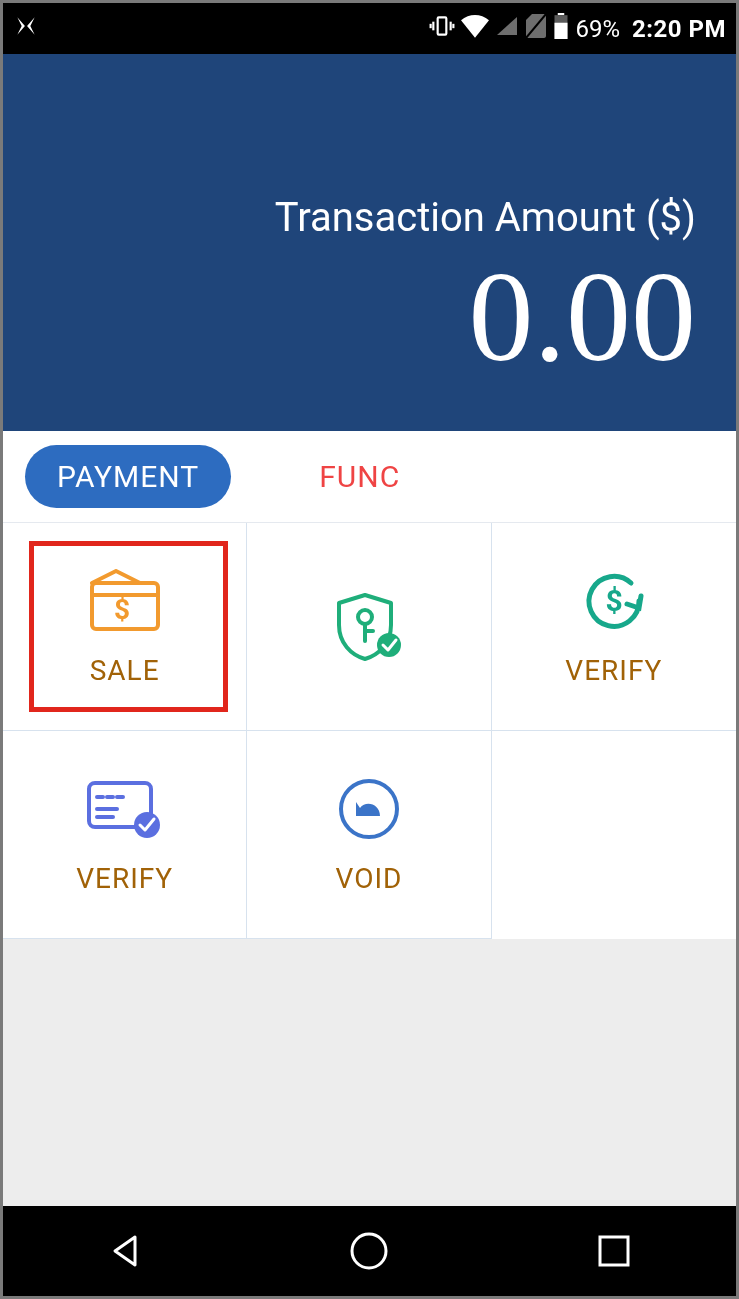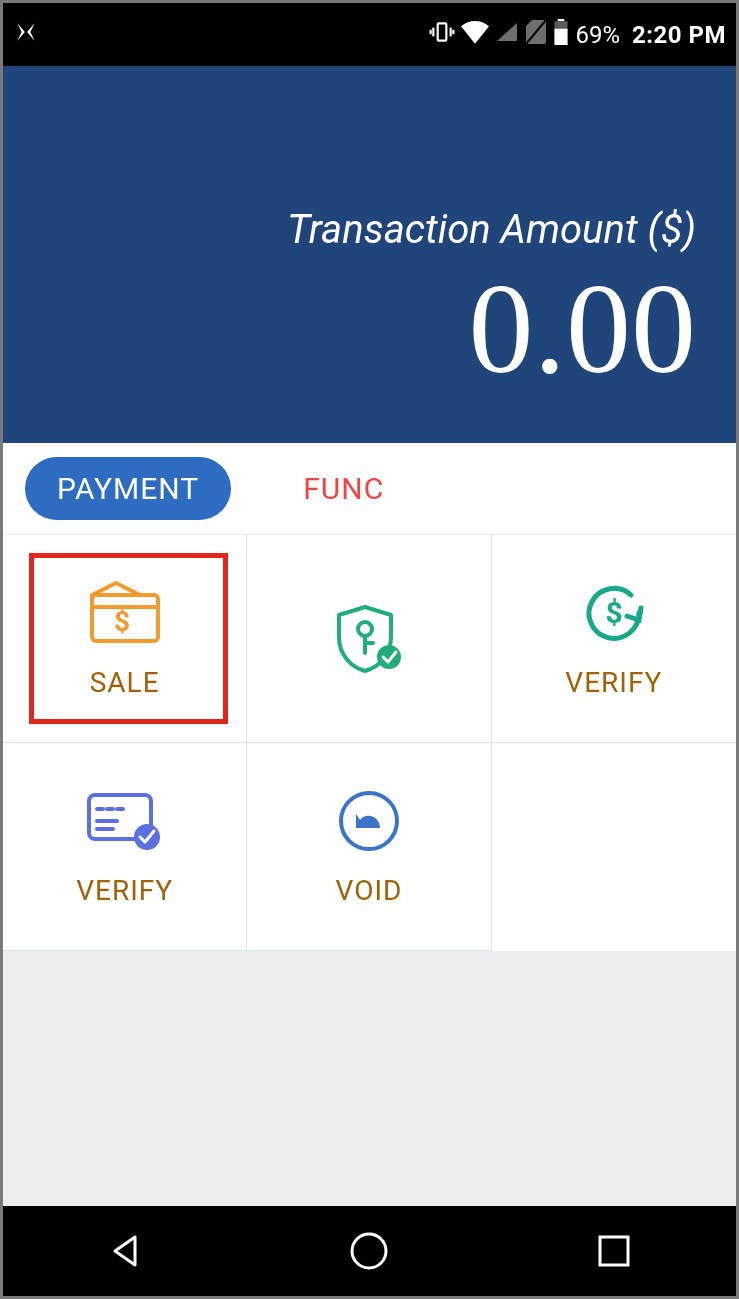--- a/index.html
+++ b/index.html
@@ -1,21 +1,21 @@
 <!DOCTYPE html>
 <html><head>
 <meta charset="utf-8">
 <style>
   * { box-sizing: border-box; margin: 0; padding: 0; }
   html, body { width: 739px; height: 1299px; font-family: -apple-system, Roboto, Arial, sans-serif; background: #fff; }
   body { border: 3px solid #7a7a7a; display: flex; flex-direction: column; }
 
   
   .statusbar {
-    height: 63px;
+    height: 51px;
     background: #000;
     color: #fff;
     display: flex;
     align-items: center;
     padding: 0 10px;
     font-size: 24px;
   }
   .statusbar .left { flex: 0 0 auto; display:flex; align-items:center; }
   .statusbar .spacer { flex: 1 1 auto; }
   .statusbar .right { flex: 0 0 auto; display: flex; align-items: center; gap: 6px; }
@@ -26,36 +26,35 @@
   .header {
     background: #1f457a;
     color: #fff;
     padding: 40px 40px 50px 40px;
     text-align: right;
   }
   .header .label {
     font-size: 40px;
     font-weight: 400;
     margin-top: 100px;
-    font-style: italic;
   }
   .header .amount {
     font-size: 130px;
     font-weight: 300;
     line-height: 1;
     margin-top: 10px;
     font-family: Liberation Serif, serif;
   }
 
   
   .tabs {
     background: #fff;
     display: flex;
     align-items: center;
-    gap: 40px;
+    gap: 56px;
     padding: 14px 22px;
     border-bottom: 1px solid #e5e9ef;
   }
   .tab {
     font-size: 30px;
     letter-spacing: 1px;
     color: #ef4444;
     padding: 14px 32px;
     border-radius: 999px;
     cursor: pointer;

